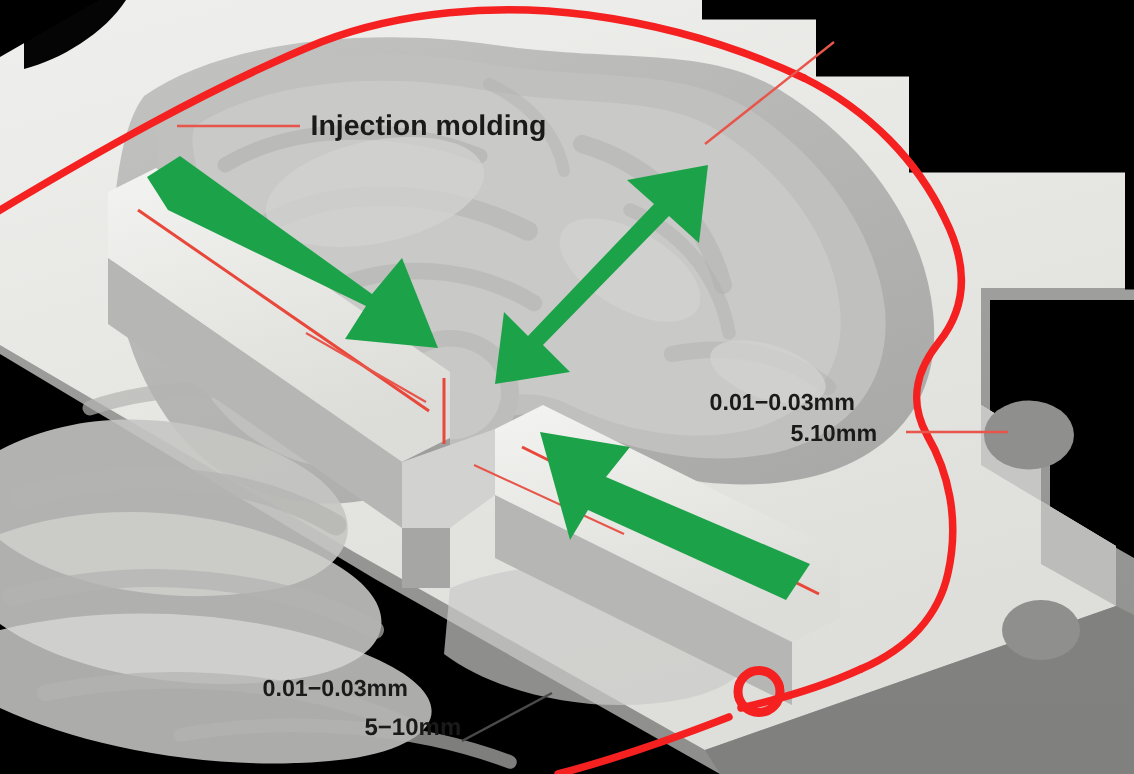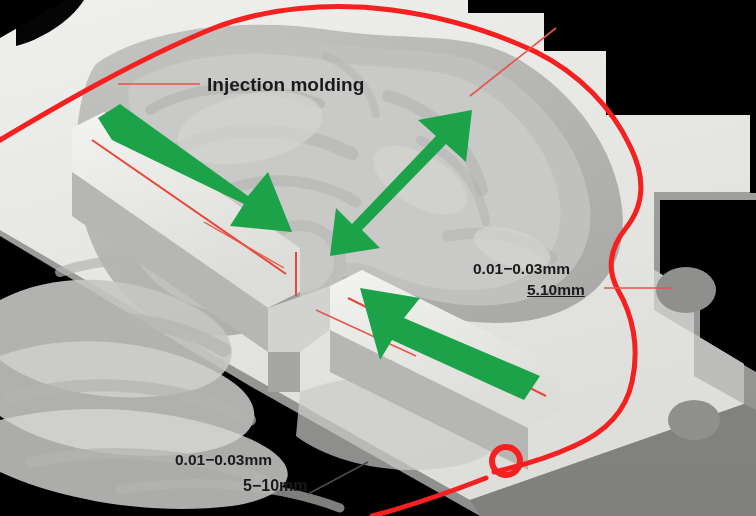--- a/index.html
+++ b/index.html
@@ -3,21 +3,21 @@
 <meta charset="utf-8">
 <style>
   html,body{margin:0;padding:0;background:#000;}
   #stage{position:relative;width:756px;height:516px;overflow:hidden;background:#ffffff;
          font-family:"Liberation Sans",sans-serif;}
   #stage svg{position:absolute;left:0;top:0;}
   .lbl{position:absolute;color:#1a1a1a;font-weight:600;white-space:nowrap;
        font-family:"Liberation Sans",sans-serif;}
   #lbl-injection{left:207px;top:74px;font-size:19px;}
   #lbl-r1{left:473px;top:260px;font-size:15.5px;}
-  #lbl-r2{left:527px;top:281px;font-size:15.5px;text-decoration:underline;}
+  #lbl-r2{left:527px;top:281px;font-size:15.5px;}
   #lbl-b1{left:175px;top:451px;font-size:15.5px;}
   #lbl-b2{left:243px;top:477px;font-size:16px;}
 </style>
 </head>
 <body>
 
 <div id="stage">
 
   <svg width="756" height="516" viewBox="0 0 756 516">
     <defs>

